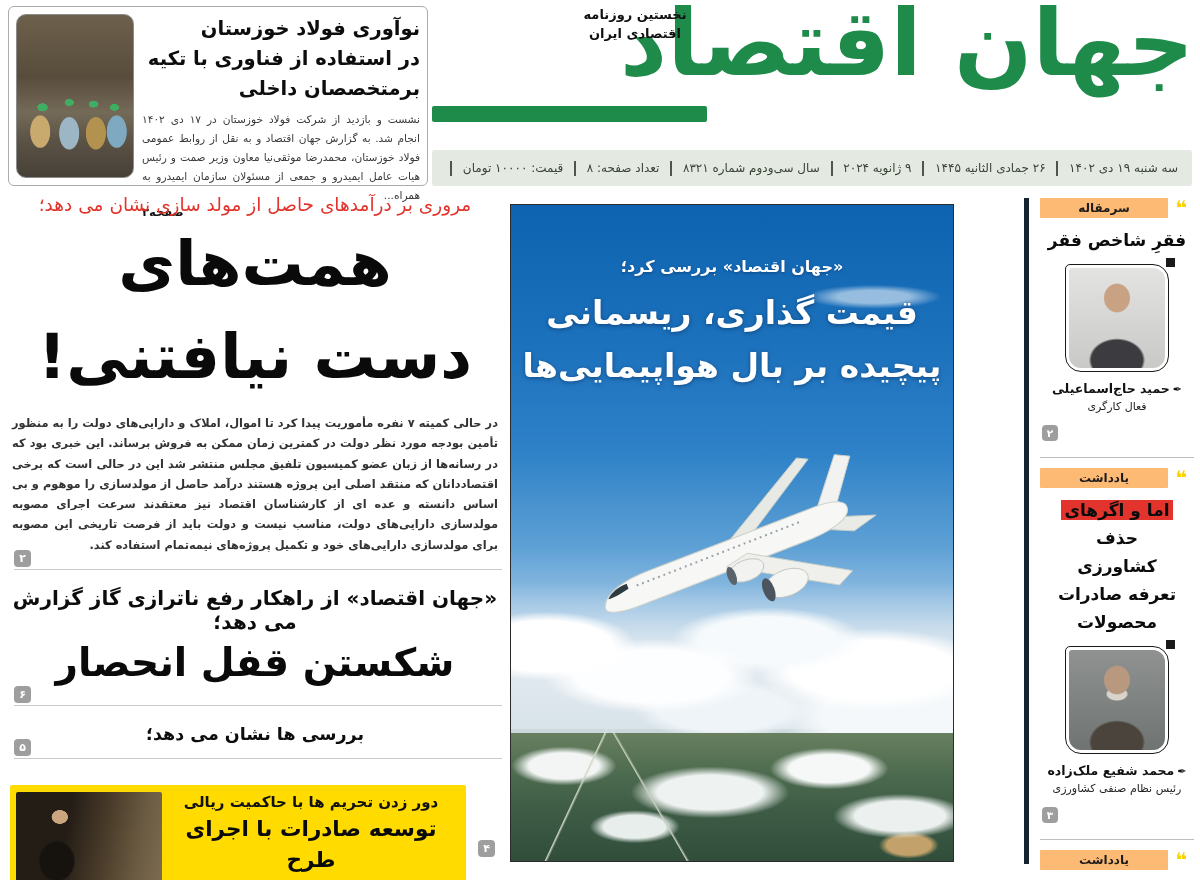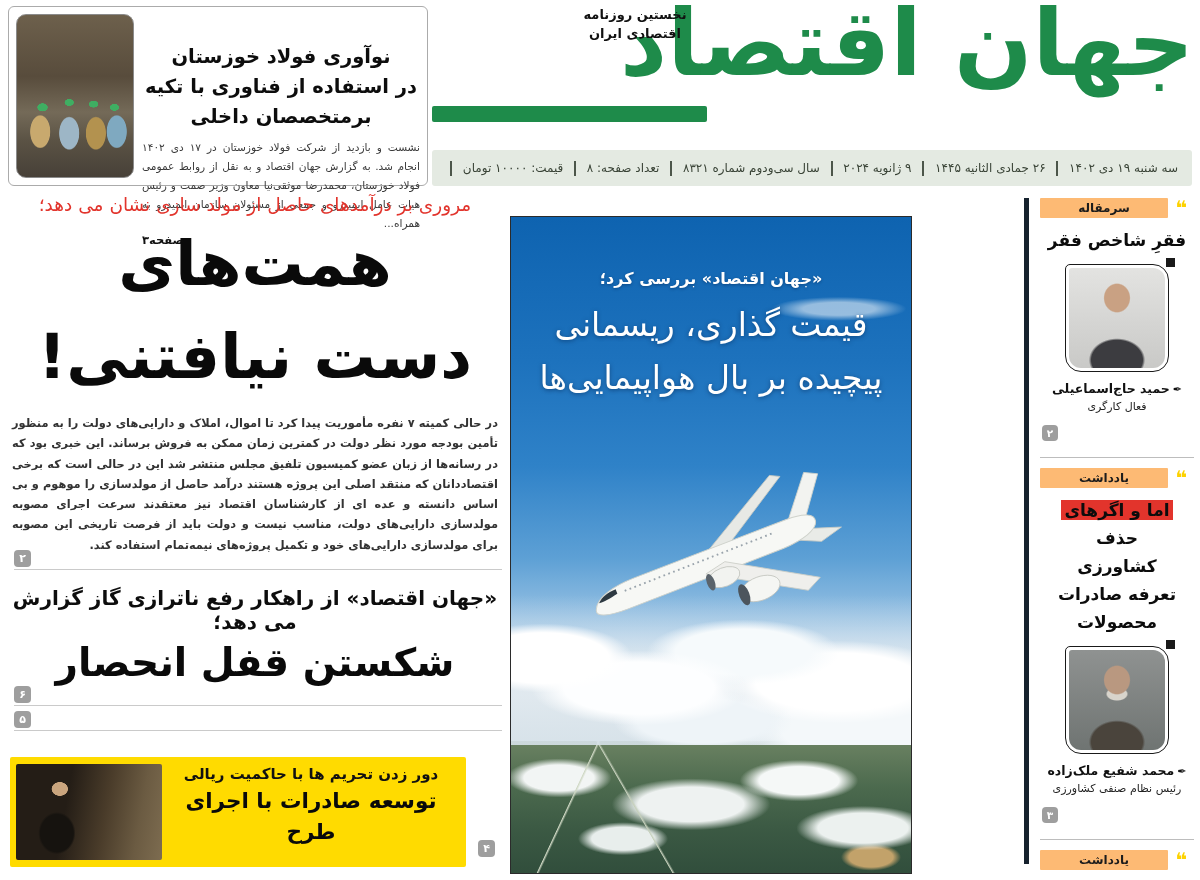--- a/index.html
+++ b/index.html
@@ -18,21 +18,21 @@
   
   .datebar{left:432px;top:150px;width:760px;height:36px;background:#e4eae2;border-radius:3px;
            display:flex;align-items:center;justify-content:space-between;padding:0 14px;box-sizing:border-box;}
   .date-item{font-size:12px;color:#394336;white-space:nowrap;}
   .date-sep{width:2px;height:15px;background:#4c564a;margin:0 4px;}
 
   
   .topbox{left:8px;top:6px;width:420px;height:180px;border:1px solid #ababab;border-radius:6px;
           box-sizing:border-box;display:flex;padding:7px;background:#fff;}
   .topbox .txt{flex:1;padding-left:8px;display:flex;flex-direction:column;}
-  .topbox-headline{font-size:19.5px;font-weight:bold;color:#0d0d0d;text-align:center;line-height:1.55;margin-top:28px;}
+  .topbox-headline{font-size:19.5px;font-weight:bold;color:#0d0d0d;text-align:right;line-height:1.55;}
   .topbox-body{font-size:10.6px;color:#3a3a3a;text-align:justify;line-height:1.8;margin-top:5px;}
   .topbox-pageref{font-size:11.5px;font-weight:bold;color:#111;text-align:left;margin-top:auto;}
   .topbox-photo{width:116px;height:162px;border-radius:10px;flex:0 0 116px;align-self:center;
       border:1px solid #8b8b8b;
       background:
         radial-gradient(9px 7px at 22% 57%, #3fae62 55%, rgba(0,0,0,0) 60%),
         radial-gradient(8px 6px at 45% 54%, #3fae62 55%, rgba(0,0,0,0) 60%),
         radial-gradient(8px 6px at 66% 55%, #3fae62 55%, rgba(0,0,0,0) 60%),
         radial-gradient(8px 6px at 84% 57%, #3fae62 55%, rgba(0,0,0,0) 60%),
         radial-gradient(16px 26px at 20% 72%, #c8a96e 60%, rgba(0,0,0,0) 65%),
@@ -61,28 +61,28 @@
   .ybox .ytxt{flex:1;text-align:center;padding-top:2px;}
   .ykicker{font-size:15px;font-weight:bold;color:#111;}
   .yheadline{font-size:21.5px;font-weight:bold;color:#0a0a0a;line-height:1.45;margin-top:2px;}
   .yphoto{flex:0 0 146px;height:96px;border-radius:2px;align-self:center;
      background:
        radial-gradient(13px 11px at 30% 26%, #caa57e 60%, rgba(0,0,0,0) 65%),
        radial-gradient(30px 34px at 28% 72%, #16130f 55%, rgba(0,0,0,0) 62%),
        linear-gradient(100deg,#241d16 35%,#4a3c2a 60%,#6b5b42 82%,#7d6c50 100%);}
 
   
-  .photo-main{left:510px;top:216px;width:402px;height:658px;border:1px solid #2b2b2b;box-sizing:border-box;
+  .photo-main{left:510px;top:204px;width:444px;height:658px;border:1px solid #2b2b2b;box-sizing:border-box;
      background:
        radial-gradient(90px 16px at 82% 14%, rgba(255,255,255,.55) 40%, rgba(255,255,255,0) 75%),
        linear-gradient(180deg,#0e63b0 0%,#1d72bd 22%,#2f82c8 38%,#5da0d5 52%,#9cc4e4 62%,#cfe1ee 68%,#e8eef2 73%,#dbe6ec 78%,#c9d9e2 100%);
      overflow:hidden;}
   .pm-overlay{position:absolute;top:52px;right:0;width:100%;text-align:center;color:#fff;z-index:5;}
   .pm-kicker{font-size:16px;font-weight:bold;text-shadow:0 1px 3px rgba(0,30,70,.45);}
-  .pm-headline{font-size:33px;font-weight:normal;line-height:1.62;margin-top:10px;text-shadow:0 1px 4px rgba(0,30,70,.5);}
+  .pm-headline{font-size:33px;font-weight:bold;line-height:1.62;margin-top:10px;text-shadow:0 1px 4px rgba(0,30,70,.5);}
   .plane-svg{position:absolute;top:160px;left:0;width:100%;height:300px;z-index:3;}
   .cloud-deck{position:absolute;left:0;bottom:128px;width:100%;height:150px;z-index:2;
      background:
        radial-gradient(120px 46px at 8% 42%, #ffffff 55%, rgba(255,255,255,0) 75%),
        radial-gradient(150px 52px at 32% 62%, #fdfeff 50%, rgba(255,255,255,0) 72%),
        radial-gradient(130px 44px at 58% 38%, #f6fafc 52%, rgba(255,255,255,0) 74%),
        radial-gradient(160px 56px at 82% 58%, #ffffff 52%, rgba(255,255,255,0) 74%),
        radial-gradient(120px 40px at 48% 84%, #eef4f8 55%, rgba(255,255,255,0) 75%),
        radial-gradient(200px 70px at 95% 88%, #f4f8fa 55%, rgba(255,255,255,0) 78%),
        linear-gradient(180deg, rgba(236,242,246,0) 0%, rgba(226,234,240,.85) 55%, rgba(215,226,233,.9) 100%);}
@@ -181,20 +181,21 @@
   <div class="rule-row">
     <span class="page-badge">۲</span>
   </div>
 
   <div class="kicker-black-lg">«جهان اقتصاد» از راهکار رفع ناترازی گاز گزارش می دهد؛</div>
   <div class="h2">شکستن قفل انحصار</div>
   <div class="rule-row">
     <span class="page-badge">۶</span>
   </div>
 
+  <div class="kicker-black-md">بررسی ها نشان می دهد؛</div>
   <div class="rule-row">
     <span class="page-badge">۵</span>
   </div>
 
   <div class="ybox">
     <div class="ytxt">
       <div class="ykicker">دور زدن تحریم ها با حاکمیت ریالی</div>
       <div class="yheadline">
         <div>توسعه صادرات با اجرای طرح</div>
 

